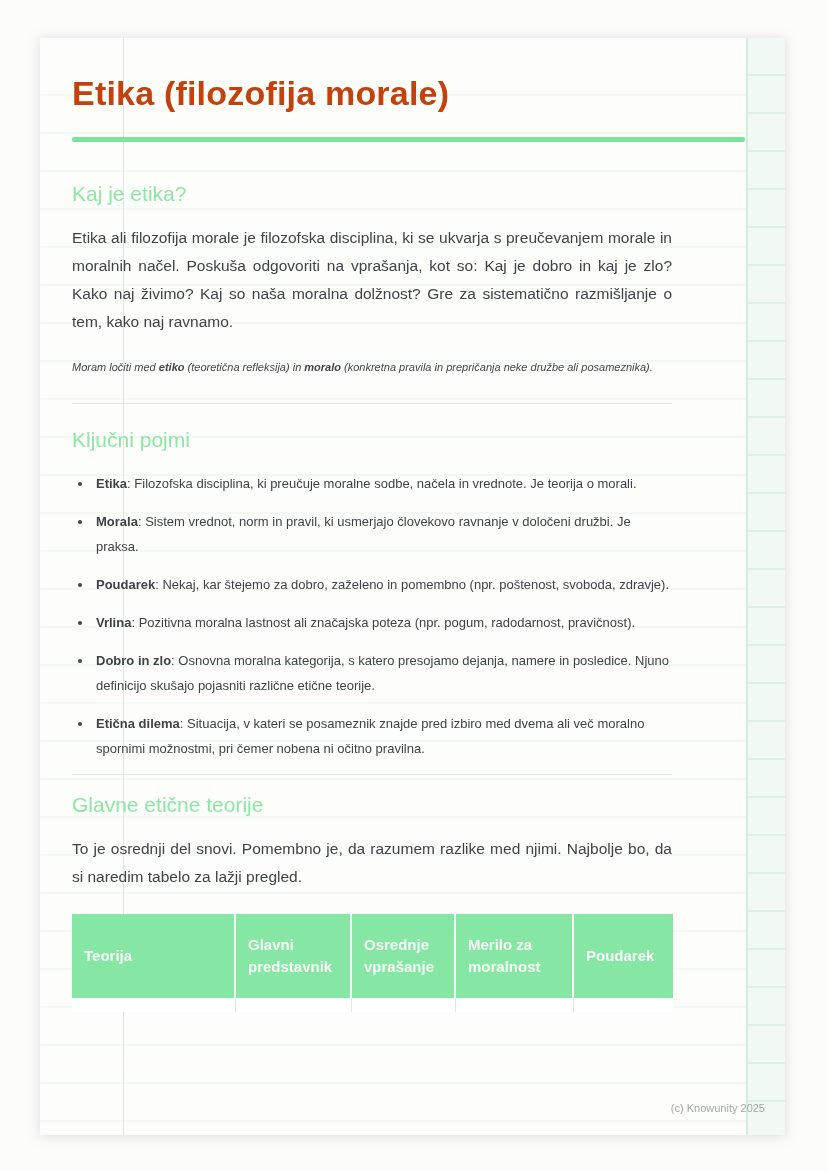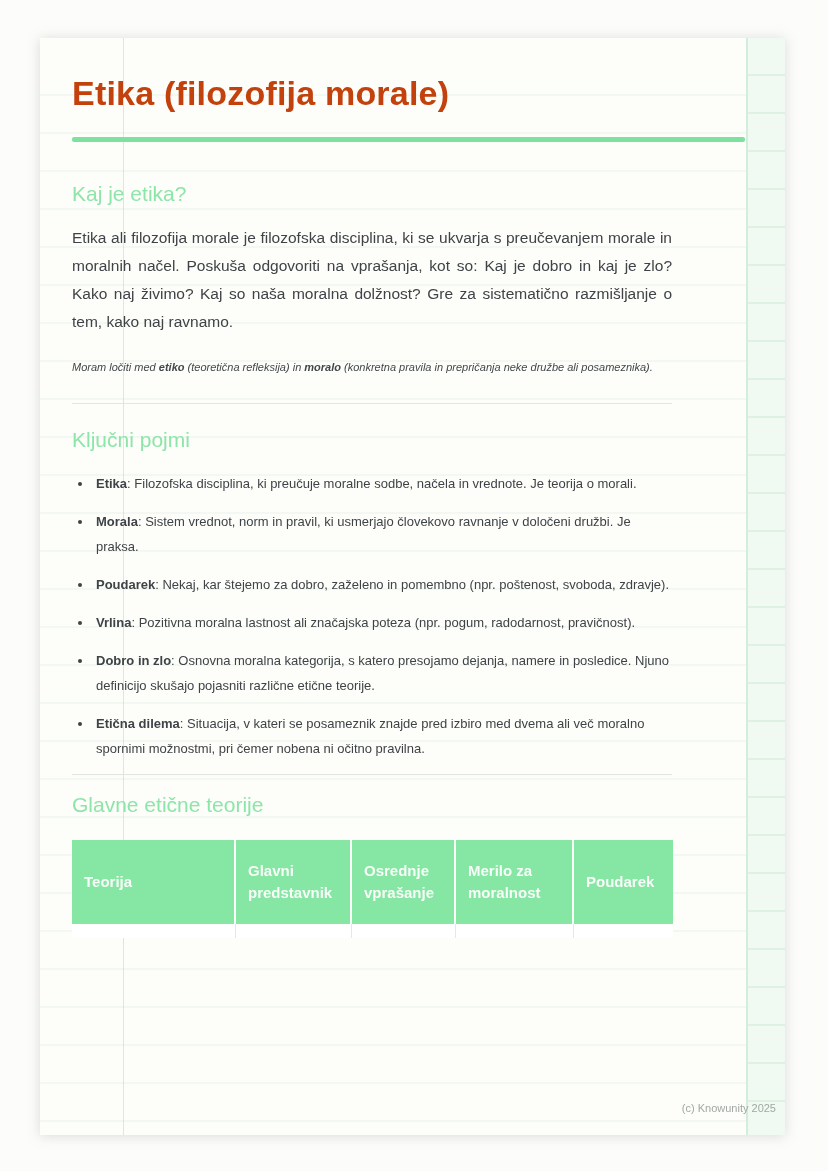--- a/index.html
+++ b/index.html
@@ -101,21 +101,21 @@
   }
   .theory-table th + th{border-left:2px solid #fbfdf9;}
   .theory-table td{
     background:#ffffff;height:14px;padding:0;
   }
   .theory-table td + td{border-left:1px solid #e6e8e5;}
   .col-0{width:163px;} .col-1{width:116px;} .col-2{width:104px;}
   .col-3{width:118px;} .col-4{width:100px;}
 
   .credit{
-    position:absolute;top:1064px;right:9px;
+    position:absolute;top:1064px;right:20px;
     font-size:11px;color:#a1a8a4;z-index:5;
   }
 </style>
 </head>
 <body>
 
 <div id="screen">
   <div class="page-card">
     <div class="ruled-lines"></div>
     <div class="margin-line"></div>
@@ -137,20 +137,21 @@
         <li><b>Morala</b><span>: Sistem vrednot, norm in pravil, ki usmerjajo človekovo ravnanje v določeni družbi. Je praksa.</span></li>
         <li><b>Poudarek</b><span>: Nekaj, kar štejemo za dobro, zaželeno in pomembno (npr. poštenost, svoboda, zdravje).</span></li>
         <li><b>Vrlina</b><span>: Pozitivna moralna lastnost ali značajska poteza (npr. pogum, radodarnost, pravičnost).</span></li>
         <li><b>Dobro in zlo</b><span>: Osnovna moralna kategorija, s katero presojamo dejanja, namere in posledice. Njuno definicijo skušajo pojasniti različne etične teorije.</span></li>
         <li><b>Etična dilema</b><span>: Situacija, v kateri se posameznik znajde pred izbiro med dvema ali več moralno spornimi možnostmi, pri čemer nobena ni očitno pravilna.</span></li>
       </ul>
 
       <hr class="divider d2">
 
       <h2 class="h2 s3">Glavne etične teorije</h2>
+      <p class="body-p">To je osrednji del snovi. Pomembno je, da razumem razlike med njimi. Najbolje bo, da si naredim tabelo za lažji pregled.</p>
 
       <table class="theory-table">
         <colgroup>
           <col class="col-0">
             <col class="col-1">
             <col class="col-2">
             <col class="col-3">
             <col class="col-4">
         </colgroup>
         <thead>

